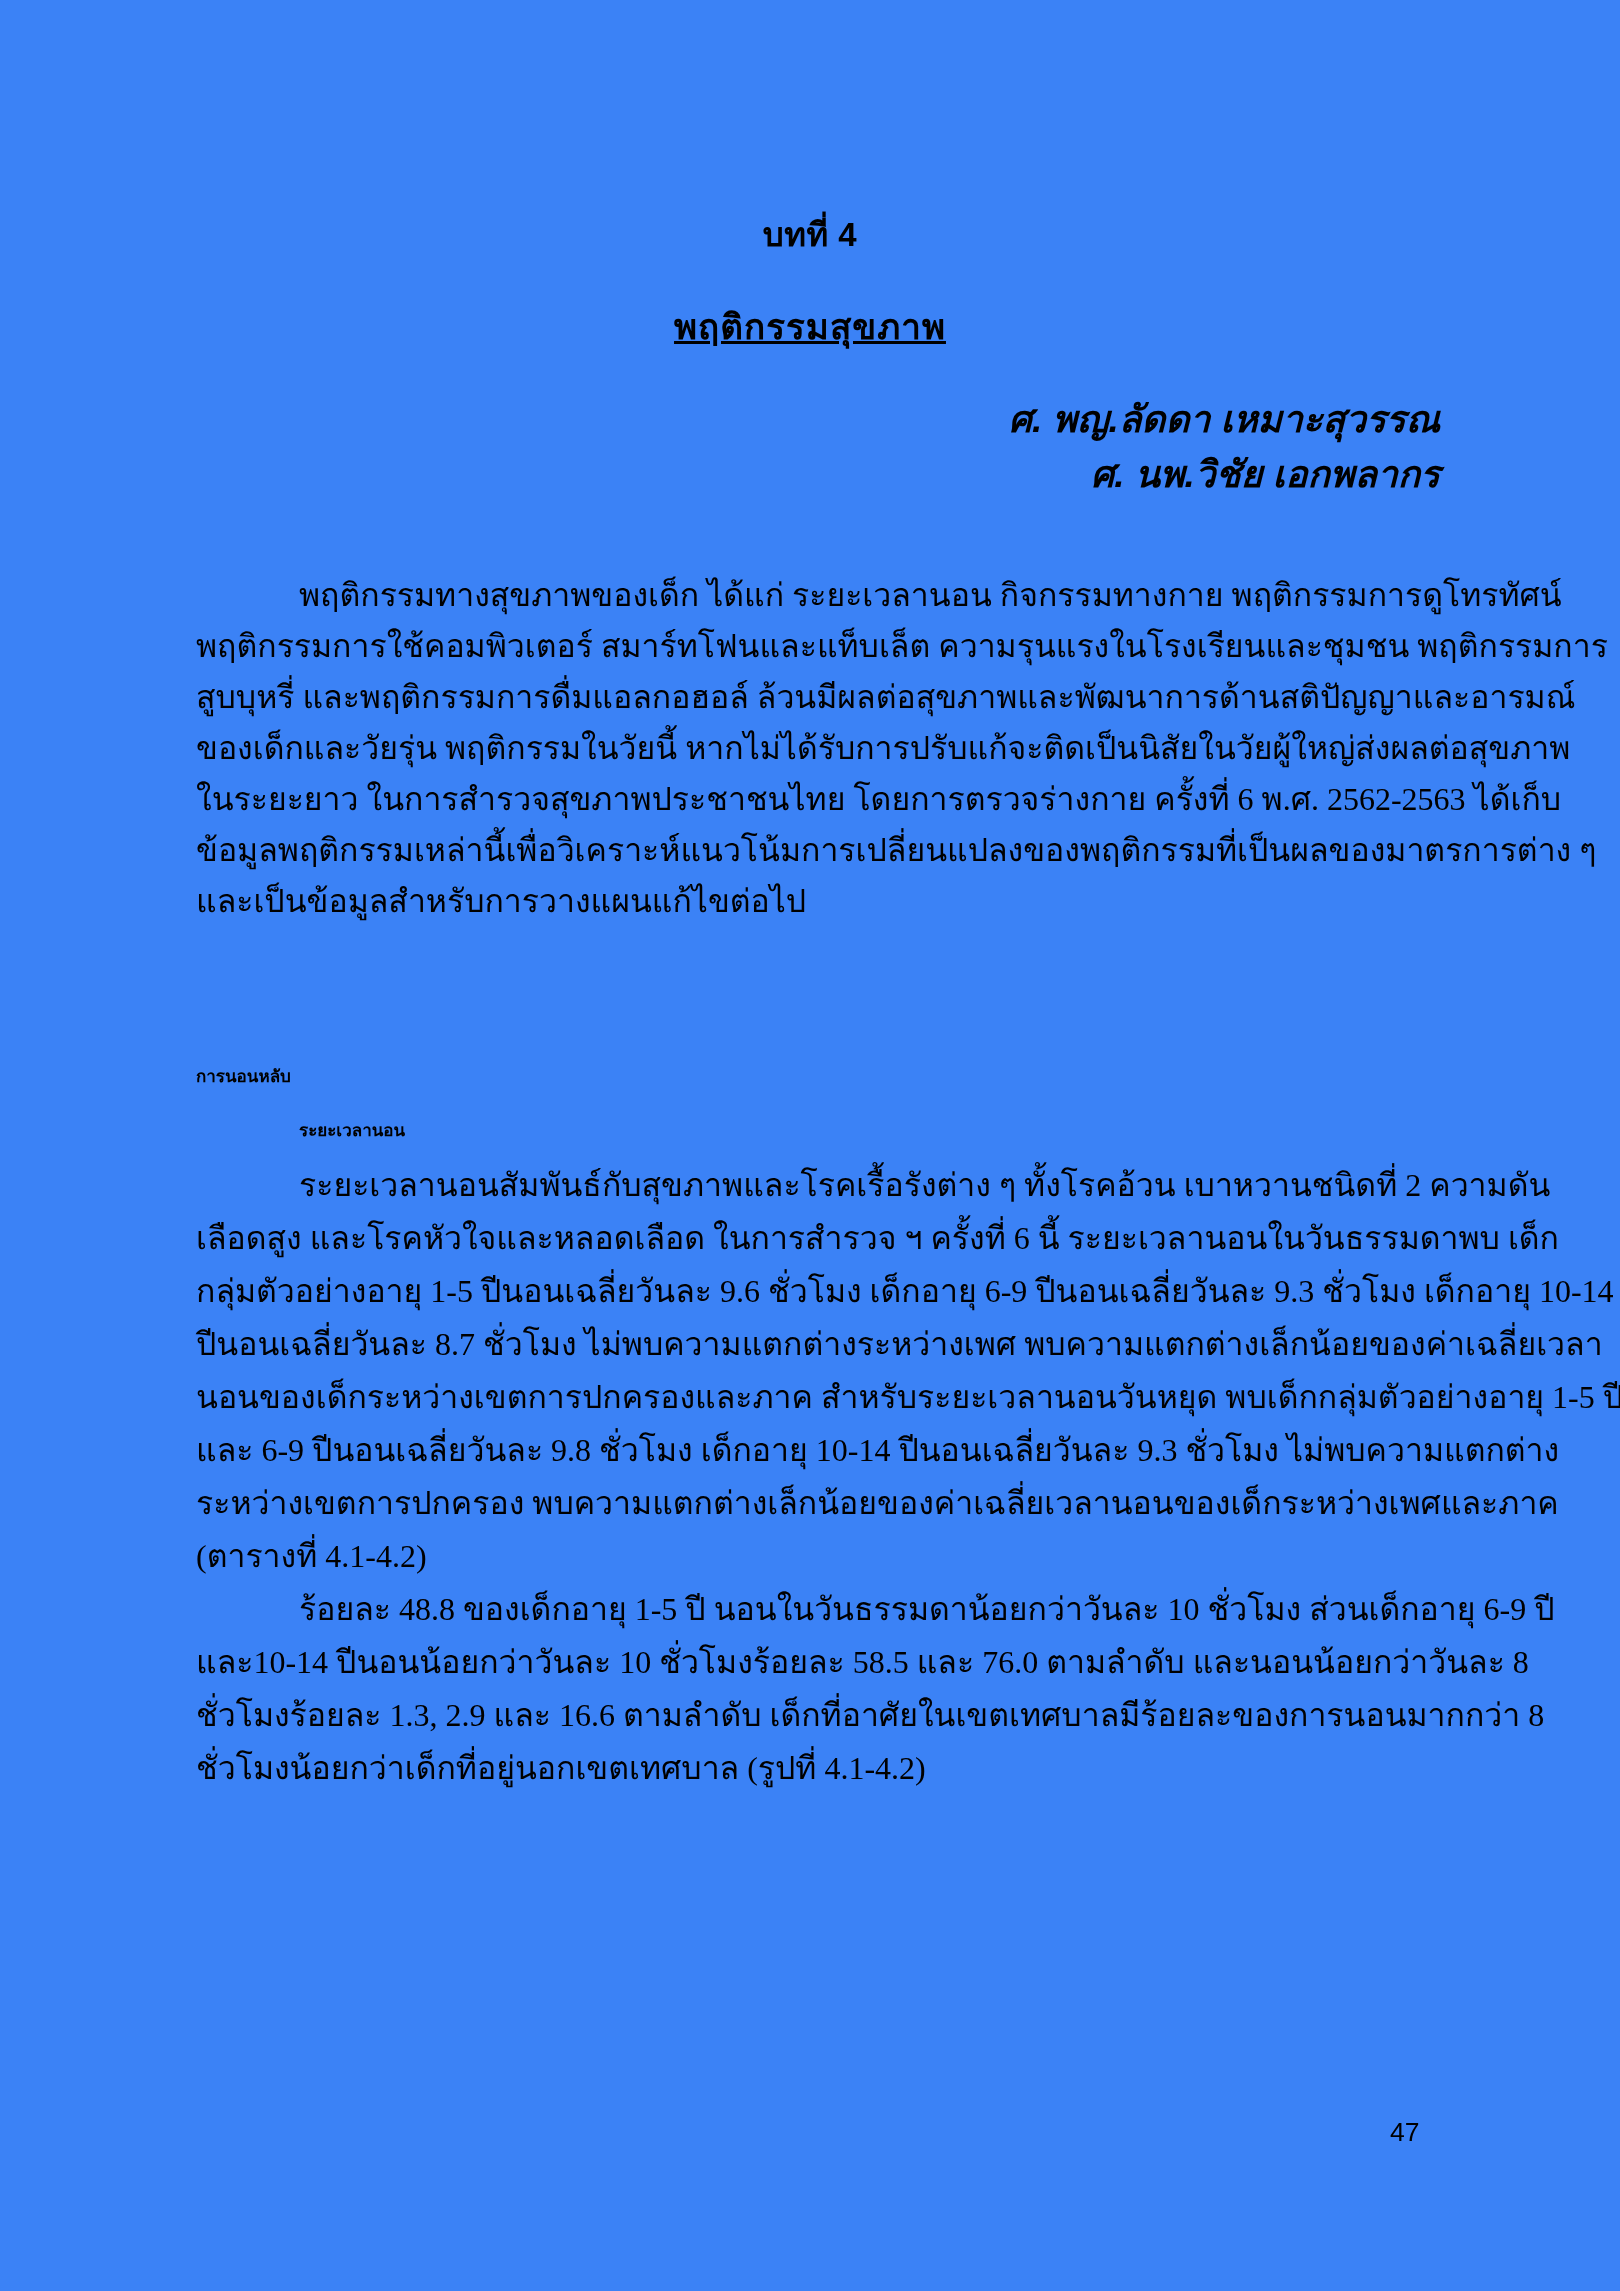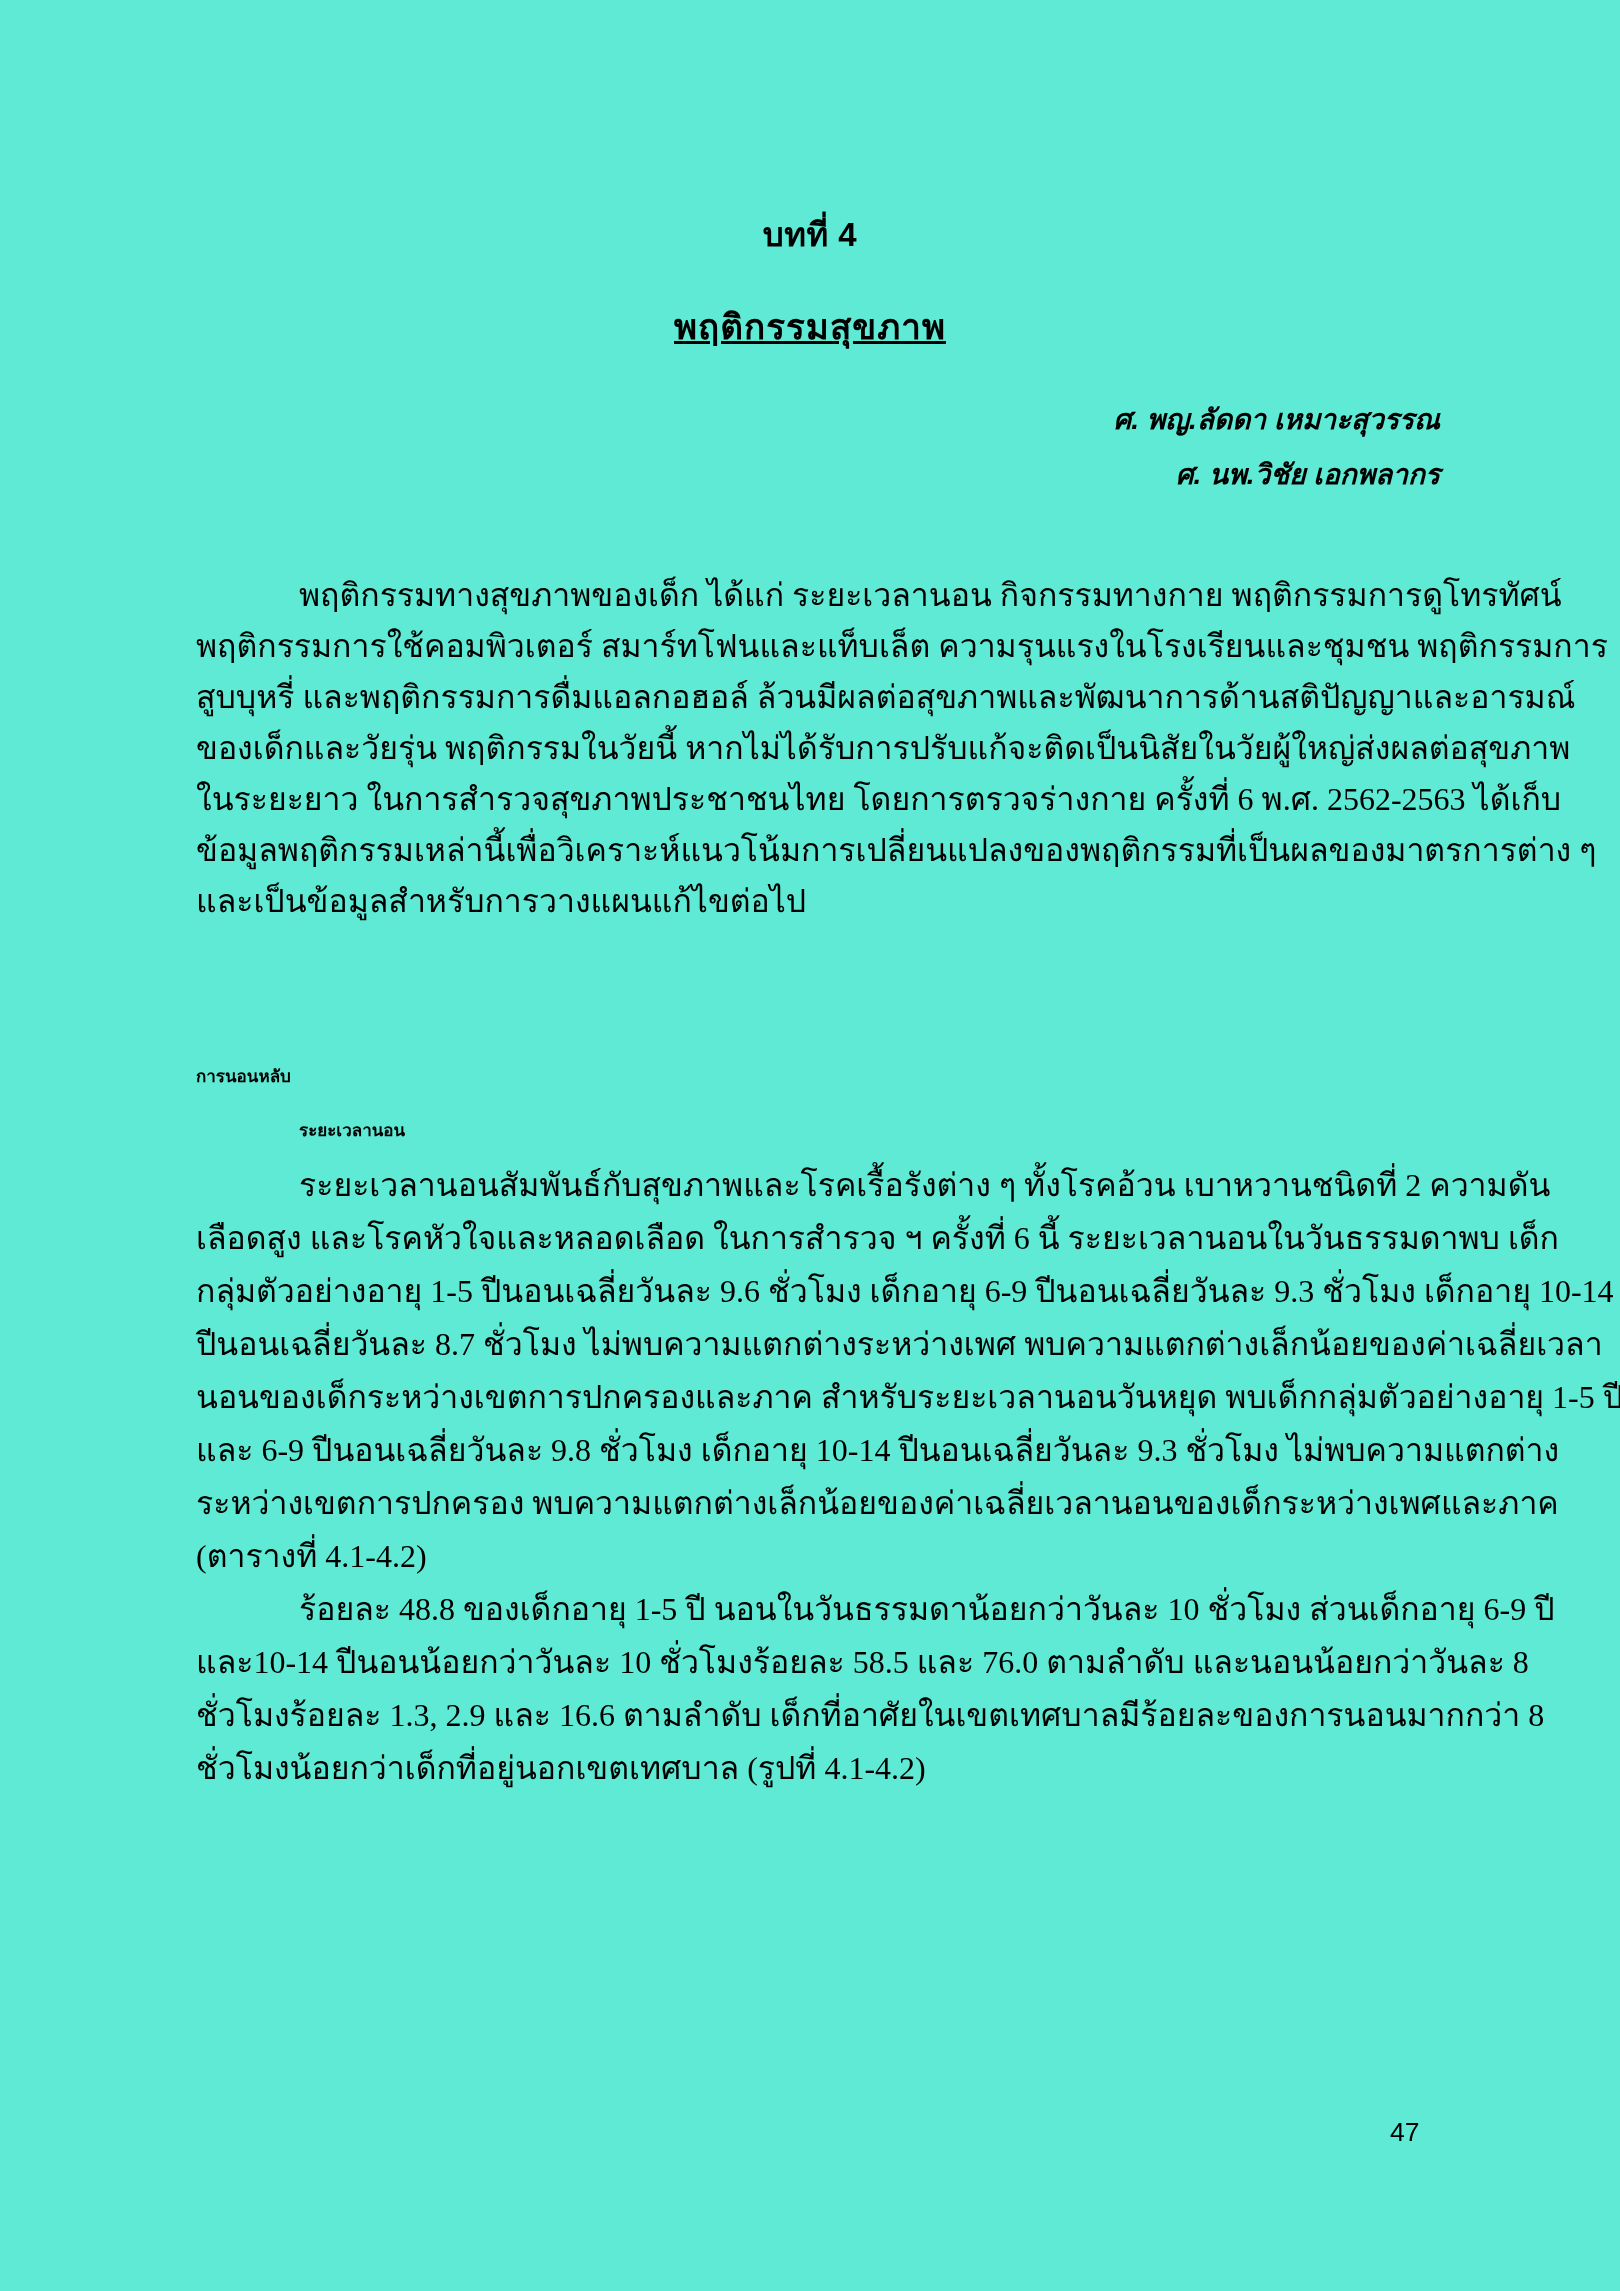--- a/index.html
+++ b/index.html
@@ -13,21 +13,21 @@
       position: relative;
       overflow: hidden;
       color: #000000;
       font-family: "Liberation Serif", "DejaVu Serif", serif;
     }
     .page {
       position: absolute;
       left: 0; top: 0;
       width: 1620px;
       height: 2292px;
-      background: #5eead4;
+      background: #3b82f6;
     }
     .chapter-num {
       position: absolute;
       top: 208px;
       left: 0;
       width: 1620px;
       text-align: center;
       font-family: "Liberation Sans", "DejaVu Sans", sans-serif;
       font-weight: bold;
       font-size: 33px;
@@ -46,21 +46,21 @@
       text-decoration: underline;
     }
     .authors {
       position: absolute;
       top: 392px;
       right: 180px;
       text-align: right;
       font-family: "Liberation Sans", "DejaVu Sans", sans-serif;
       font-weight: bold;
       font-style: italic;
-      font-size: 28px;
+      font-size: 37px;
       line-height: 55px;
     }
     .authors div { white-space: nowrap; }
     .line {
       position: absolute;
       left: 196px;
       width: 1245px;
       font-size: 32px;
       line-height: 35px;
       white-space: nowrap;

